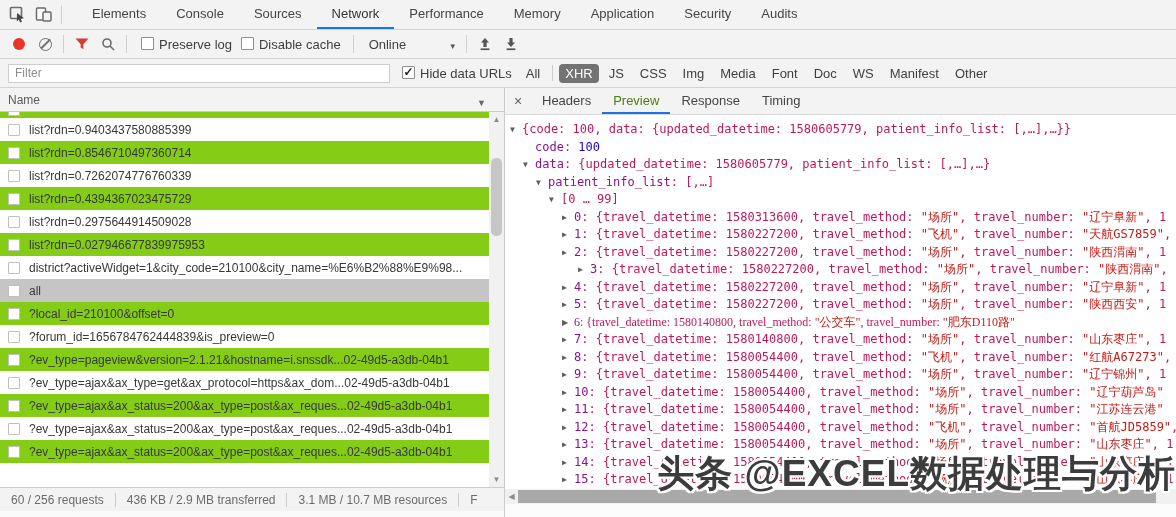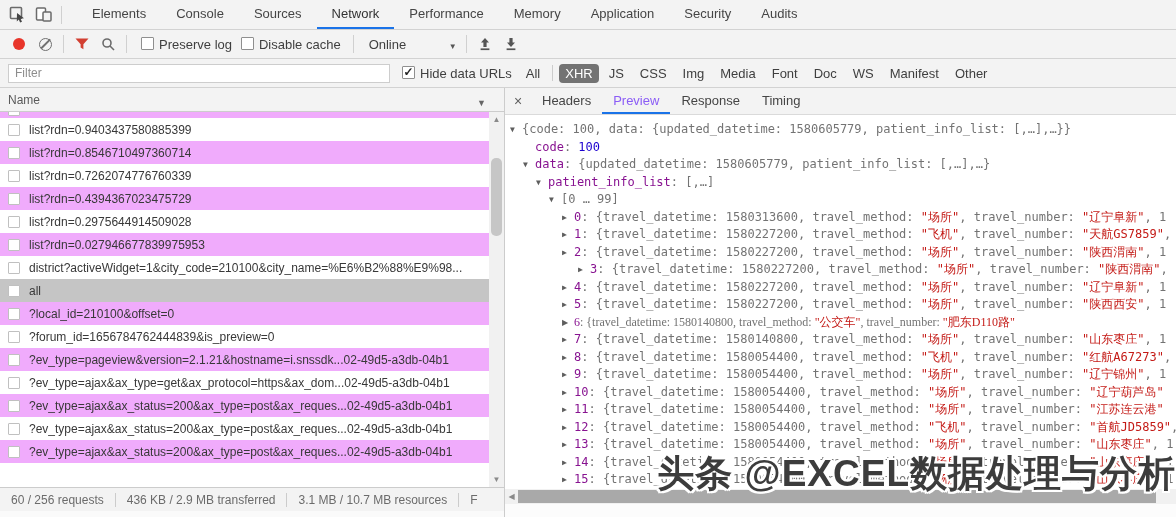--- a/index.html
+++ b/index.html
@@ -36,47 +36,47 @@
   .chip { font-size:13px; color:#3f3f3f; padding:2px 6px; border-radius:4px; margin:0 2px; cursor:pointer; white-space:nowrap; }
   .chip.active { background:#737373; color:#fff;text-align:center; }
   .chip-div { width:1px; height:16px; background:#ccc; margin:0 4px; }
 
   #left-panel { position:absolute; left:0; top:88px; width:504px; height:423px; background:#fff; }
   #list-header { height:24px; background:#f3f3f3; border-bottom:1px solid #ccc; display:flex; align-items:center; padding-left:8px; font-size:12px; color:#5a5a5a; position:relative; }
   #name-sort-caret { position:absolute; right:18px; top:7px; }
   #name-sort-caret::after { content:"▼"; font-size:9px; color:#666; }
   #request-rows { height:375px; overflow:hidden; }
   .req-row { height:23px; display:flex; align-items:center; padding-left:8px; font-size:12px; color:#383838; white-space:nowrap; overflow:hidden; cursor:default; }
-  .req-row.stripe { background:#f0abfc; }
+  .req-row.stripe { background:#84cc16; }
   .req-row.selected { background:#c5c5c5; }
   .req-row.partial { height:6px; overflow:hidden; align-items:flex-start; }
   .req-row.partial .rcb { margin-top:-8px; }
   .rcb { width:12px; height:12px; border:1px solid #c0c0c0; background:#fff; margin-right:9px; flex:0 0 auto; border-radius:1px; }
   .req-name { overflow:hidden; white-space:nowrap; }
 
   #left-vscroll { position:absolute; right:0; top:24px; width:15px; height:375px; background:#f1f1f1; }
   .vs-up, .vs-down { position:absolute; left:0; width:15px; height:15px; display:flex; align-items:center; justify-content:center; font-size:8px; color:#8a8a8a; cursor:pointer; }
   .vs-up { top:0; } .vs-down { bottom:0; }
   #left-vthumb { position:absolute; left:2px; top:46px; width:11px; height:78px; background:#c6c6c6; border-radius:5px; cursor:pointer; }
 
   #status-bar { position:absolute; left:0; top:399px; width:504px; height:24px; background:#f3f3f3; border-top:1px solid #ccc; display:flex; align-items:center; font-size:12px; color:#6b6b6b; overflow:hidden; white-space:nowrap; }
   .st-item { padding:0 11px; flex:0 0 auto; }
   .st-div { width:1px; height:14px; background:#ccc; flex:0 0 auto; }
 
   #right-panel { position:absolute; left:505px; top:88px; width:671px; height:429px; background:#fff; }
   #vdivider { position:absolute; left:504px; top:88px; width:1px; height:429px; background:#ccc; z-index:3; }
   #preview-tabbar { height:27px; background:#f3f3f3; border-bottom:1px solid #dadada; display:flex; align-items:stretch; }
   #close-x { width:26px; display:flex; align-items:center; justify-content:center; font-size:14px; color:#5f5f5f; cursor:pointer; }
   .ptab { padding:0 11px; display:flex; align-items:center; font-size:13px; color:#454545; cursor:pointer; border-bottom:2px solid transparent; }
-  .ptab.active { border-bottom:2px solid #1a73e8; color:#8b5cf6; }
+  .ptab.active { border-bottom:2px solid #1a73e8; color:#4d7c0f; }
 
   #json-tree { height:374px; overflow:hidden; padding-top:6px; background:#fff; }
   .tl { height:17.5px; line-height:17.5px; white-space:nowrap; overflow:hidden; font-family:"DejaVu Sans Mono", monospace; font-size:12px; }
   .tri { display:inline-block; width:12px; font-size:8px; color:#5e5e5e; vertical-align:1px; cursor:pointer; }
-  .jp { color:#737373; } .jk { color:#881391; } .jn { color:#1c00cf; } .js { color:#c41a16; }
+  .jp { color:#be185d; } .jk { color:#881391; } .jn { color:#1c00cf; } .js { color:#c41a16; }
 
   #right-hscroll { height:15px; background:#f1f1f1; position:relative; }
   .hs-left { position:absolute; left:0; top:0; width:13px; height:15px; display:flex; align-items:center; justify-content:center; font-size:8px; color:#8a8a8a; cursor:pointer; }
   #right-hthumb { position:absolute; left:13px; top:1px; width:638px; height:13px; background:#a9a9a9; cursor:pointer; }
   #right-bottom { height:13px; background:#fcfcfc; }
 
   #watermark { position:absolute; right:0px; bottom:18px; z-index:9; font-size:37px; font-weight:bold; color:#3c3c3c; white-space:nowrap; letter-spacing:1px;
     text-shadow:-2px -2px 0 #fff, 2px -2px 0 #fff, -2px 2px 0 #fff, 2px 2px 0 #fff, 0 -2px 0 #fff, 0 2px 0 #fff, -2px 0 0 #fff, 2px 0 0 #fff; }
 </style>
 </head>

